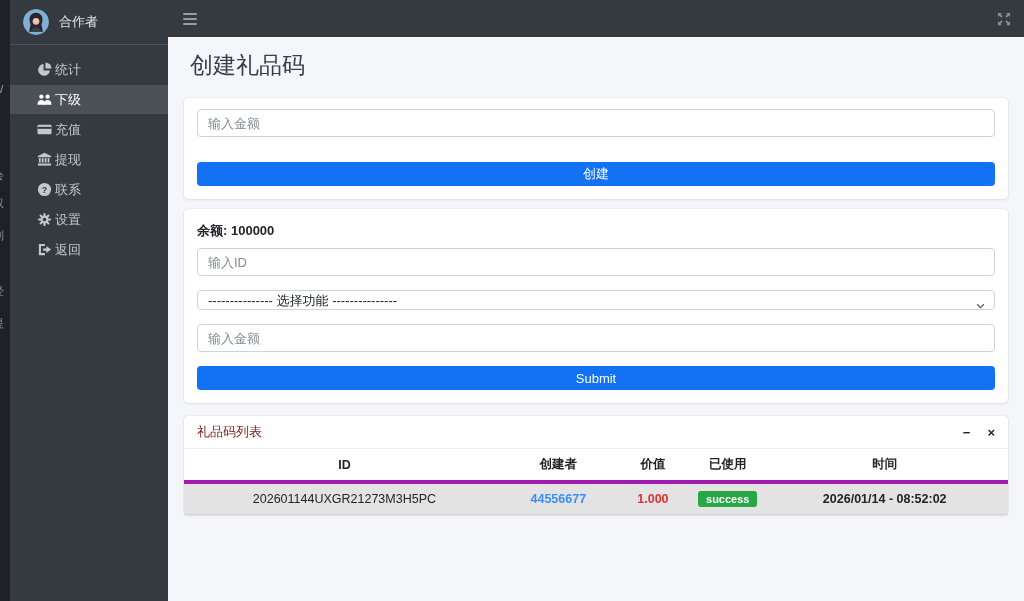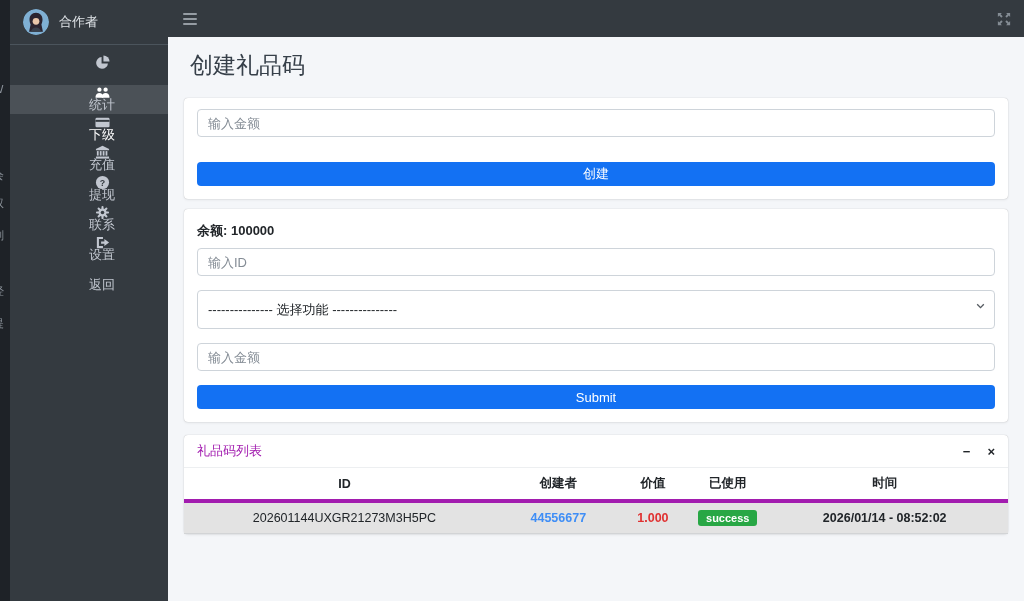--- a/index.html
+++ b/index.html
@@ -23,24 +23,23 @@
     background:#343a40; z-index:20;
   }
   .brand {
     height:45px; display:flex; align-items:center; gap:10px;
     padding:0 0 0 13px; border-bottom:1px solid #4b545c;
   }
   .avatar { width:26px; height:26px; border-radius:50%; overflow:hidden; flex:0 0 auto; }
   .brand-name { color:#dee2e6; font-size:13px; }
   .menu { padding-top:9px; }
   .menu-item {
-    height:29px; display:flex; align-items:center; gap:26px;
+    height:29px; display:flex; align-items:center; gap:2px;
     padding-left:26px; color:#c2c7d0; font-size:13px; cursor:pointer;
     margin:1px 0;
-    flex-direction:column;
   }
   .menu-item .mi-icon { width:17px; height:15px; display:flex; align-items:center; justify-content:center; }
   .menu-item svg { width:15px; height:15px; fill:currentColor; }
   .menu-item.hovered { background:#4b5157; color:#fff; }
   .menu-item.active  { background:#1371f3; color:#fff; }
 
   
   .navbar {
     position:absolute; left:168px; top:0; width:856px; height:37px;
     background:#343a40; display:flex; align-items:center;
@@ -73,33 +72,33 @@
     width:100%; height:24px; background:#1371f3; border:none; border-radius:4px;
     color:#fff; font-size:13px; cursor:pointer; font-family:inherit;
   }
   .mb-lg { margin-bottom:25px; }
   .mb-md { margin-bottom:14px; }
   .center-title { text-align:center; font-weight:bold; font-size:13px; margin:1px 0 13px; }
 
   .select-wrap { position:relative; }
   .select-wrap select {
     -webkit-appearance:none; appearance:none;
-    width:100%; height:39px; border:1px solid #ced4da; border-radius:4px;
+    width:100%; height:20px; border:1px solid #ced4da; border-radius:4px;
     padding:0 10px; font-size:13px; color:#212529; background:#fff; outline:none;
     font-family:inherit;
   }
   .select-wrap .chev { position:absolute; right:9px; top:8px; pointer-events:none; }
   .select-wrap .chev svg { width:11px; height:11px; fill:#555b61; }
 
   
   .list-header {
     display:flex; justify-content:space-between; align-items:center;
     padding:7px 13px; border-bottom:1px solid #edeff1; font-size:13px;
   }
-  .list-title { font-weight:500; color:#a21caf; }
+  .list-title { font-weight:500; color:#7f1d1d; }
   .card-tools { display:flex; gap:17px; }
   .tool-btn {
     background:none; border:none; padding:0; cursor:pointer;
     font-size:13px; font-weight:bold; color:#212529; line-height:1; font-family:inherit;
   }
   table.gift-table { width:100%; border-collapse:collapse; font-size:12.5px; }
   .gift-table thead th {
     padding:7px 4px; text-align:center; font-weight:bold;
     border-bottom:4px solid #a21caf; background:#fff;
   }

